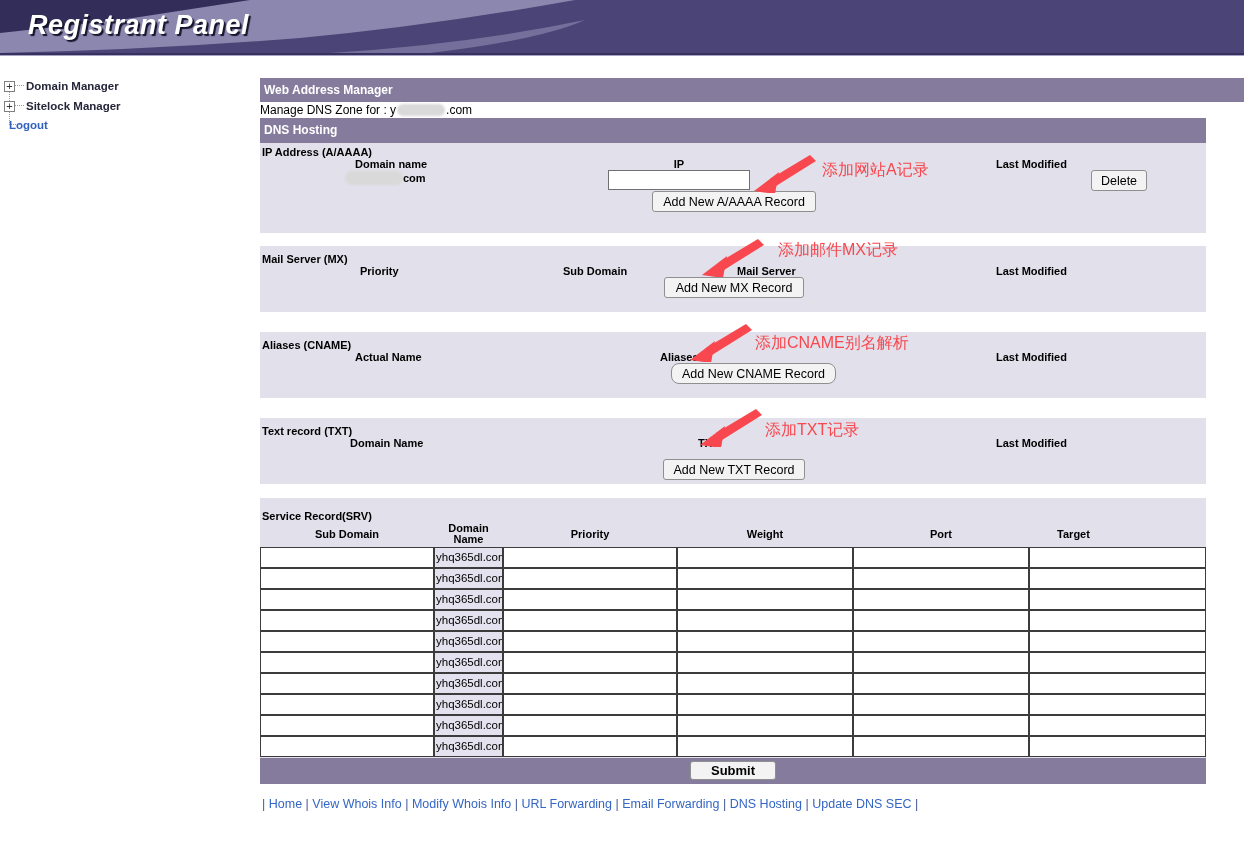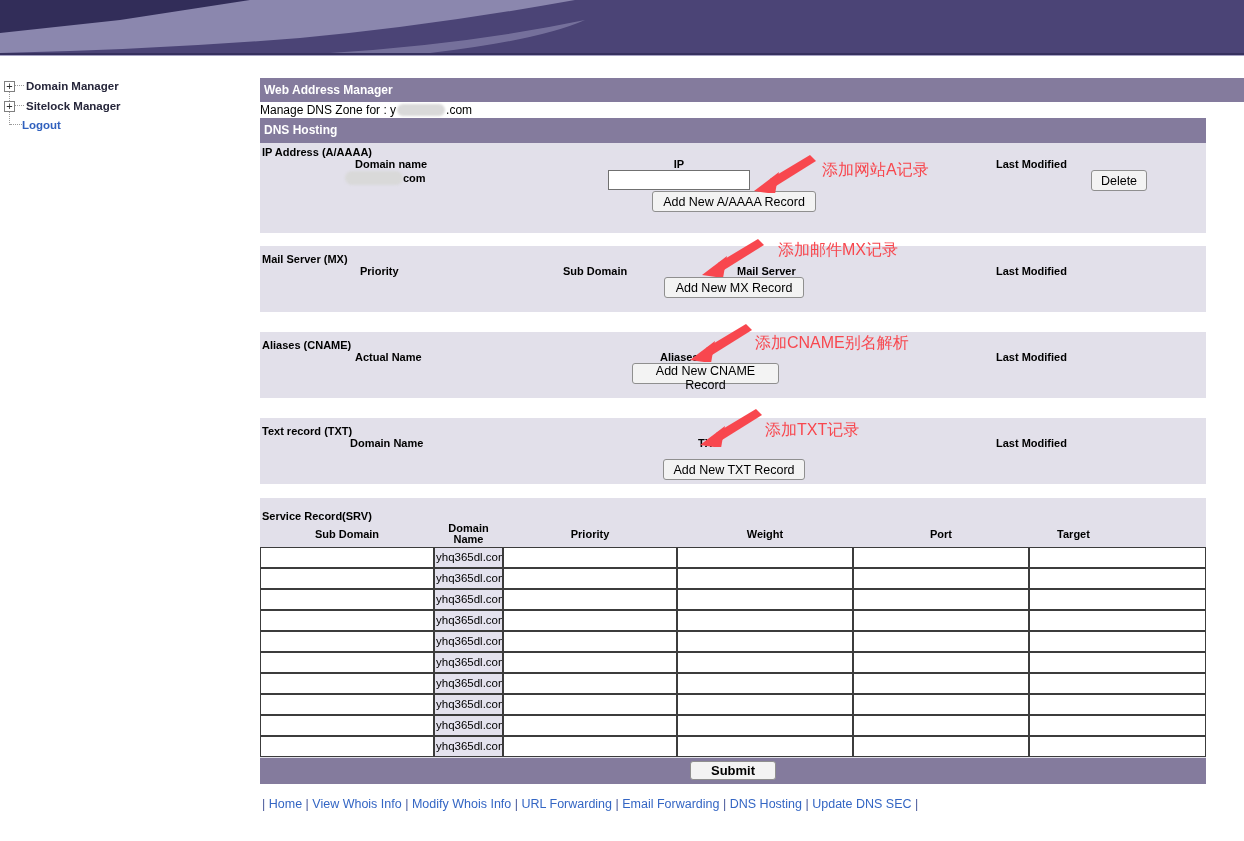--- a/index.html
+++ b/index.html
@@ -74,37 +74,38 @@
 </style>
 </head>
 <body>
 
 <div class="hdr">
   <svg width="600" height="53" viewBox="0 0 600 53">
     <path d="M0,53 L0,22 Q110,16 230,0 L575,0 Q430,26 300,38 Q150,50 0,53 Z" fill="#8b87ae"></path>
     <path d="M0,0 L250,0 L120,20 L0,33 Z" fill="#322d59"></path>
     <path d="M330,53 Q470,44 585,20 Q540,40 430,53 Z" fill="#9996ba" opacity="0.55"></path>
   </svg>
+  <div class="hdr-title">Registrant Panel</div>
 </div>
 <div class="hdr-underline"></div>
 
 <div class="tree-vline"></div>
 <div class="tree-elbow"></div>
 
 <div class="tree-row" style="left:4px;top:79px;">
   <div class="plusbox">+</div>
   <div class="tree-dots"></div>
   <span class="tree-label">Domain Manager</span>
 </div>
 <div class="tree-row" style="left:4px;top:99px;">
   <div class="plusbox">+</div>
   <div class="tree-dots"></div>
   <span class="tree-label">Sitelock Manager</span>
 </div>
-<div class="tree-row" style="left:22px;top:118px;">
+<div class="tree-row" style="left:9px;top:118px;">
   <span class="tree-label link">Logout</span>
 </div>
 
 <div class="bar" style="left:260px;top:78px;width:984px;height:24px;line-height:24px;">Web Address Manager</div>
 
 <div class="manage-row">
   <span>Manage DNS Zone for : y</span>
   <span class="redact" style="width:48px;height:12px;margin:0 1px;"></span>
   <span>.com</span>
 </div>
@@ -141,21 +142,21 @@
     <polygon points="2,36 27,17 23,39" fill="#f8474e"></polygon>
   </svg>
   <div class="red-note" style="left:518px;top:-6px;">添加邮件MX记录</div>
   <div class="blabel" style="left:736px;top:19px;">Last Modified</div>
 </div>
 
 <div class="section" style="top:332px;height:66px;">
   <div class="blabel" style="left:2px;top:7px;">Aliases (CNAME)</div>
   <div class="blabel" style="left:95px;top:19px;">Actual Name</div>
   <div class="blabel" style="left:400px;top:19px;">Aliases</div>
-  <button class="btn" style="left:372px;top:31px;width:147px;height:21px;">Add New CNAME Record</button>
+  <button class="btn" style="left:411px;top:31px;width:165px;height:21px;border-radius:8px;">Add New CNAME Record</button>
   <svg class="arrow" style="left:428px;top:-8px;" width="64" height="38" viewBox="0 0 64 38">
     <polygon points="58,0 64,6 24,31 18,24" fill="#f8474e"></polygon>
     <polygon points="2,36 27,17 23,39" fill="#f8474e"></polygon>
   </svg>
   <div class="red-note" style="left:495px;top:1px;">添加CNAME别名解析</div>
   <div class="blabel" style="left:736px;top:19px;">Last Modified</div>
 </div>
 
 <div class="section" style="top:418px;height:66px;">
   <div class="blabel" style="left:2px;top:7px;">Text record (TXT)</div>

